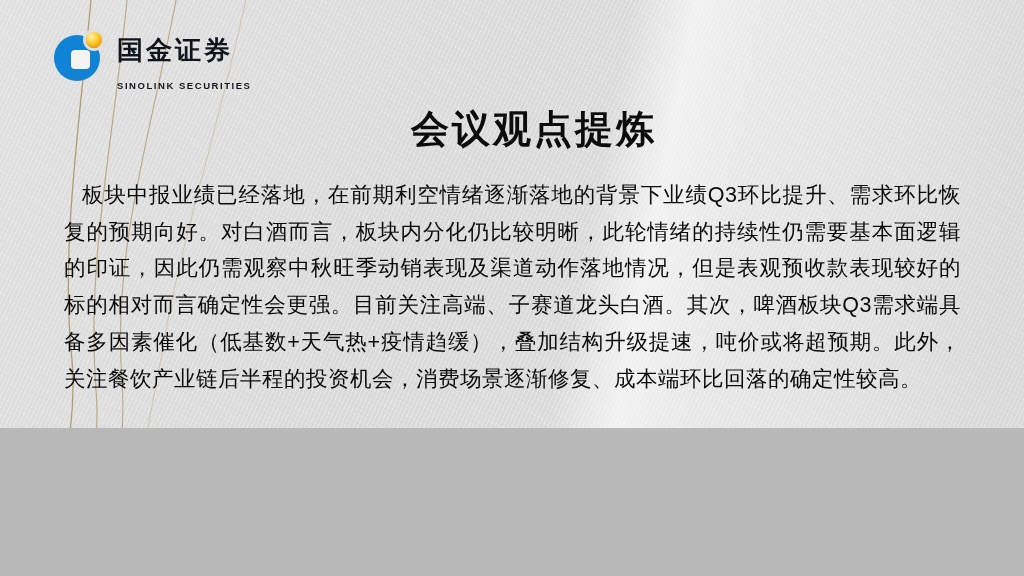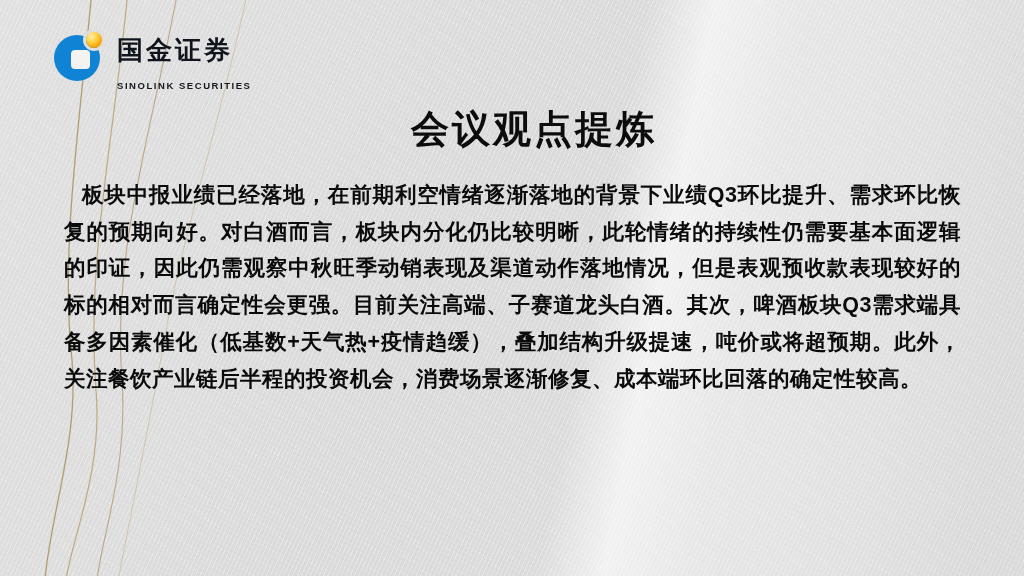--- a/index.html
+++ b/index.html
@@ -2,21 +2,21 @@
 <html><head>
 <meta charset="utf-8">
 <style>
   html,body{margin:0;padding:0;}
   body{
     font-family:"Liberation Sans","DejaVu Sans",sans-serif;
     background:#b9b9b9;
   }
   .slide{
     position:relative;
-    width:1024px;height:576px;
+    width:1024px;height:428px;
     overflow:hidden;
     background:#dedede;
   }
   
   .bg-texture{
     position:absolute;inset:0;
     background:
       repeating-linear-gradient(115deg, rgba(255,255,255,.35) 0 1px, rgba(0,0,0,0) 1px 4px),
       repeating-linear-gradient(25deg, rgba(0,0,0,.02) 0 1px, rgba(0,0,0,0) 1px 5px),
       linear-gradient(118deg,#e2e2e2 0%,#dbdbdb 45%,#dedede 100%);
@@ -68,21 +68,21 @@
   }
   .title{
     position:absolute;top:94px;left:12px;width:100%;
     text-align:center;
     font-size:38px;font-weight:bold;color:#0c0c0c;
     letter-spacing:3px;
     margin:10px;
   }
   .body-text{
     position:absolute;left:64px;top:177px;width:897px;
-    font-size:21.5px;font-weight:bold;color:#0b0b0b;
+    font-size:21.5px;font-weight:normal;color:#0b0b0b;
     line-height:36.7px;
     text-align:justify;
     text-indent:18px;
     letter-spacing:.5px;
     margin:0;
   }
 </style>
 </head>
 <body>
 

